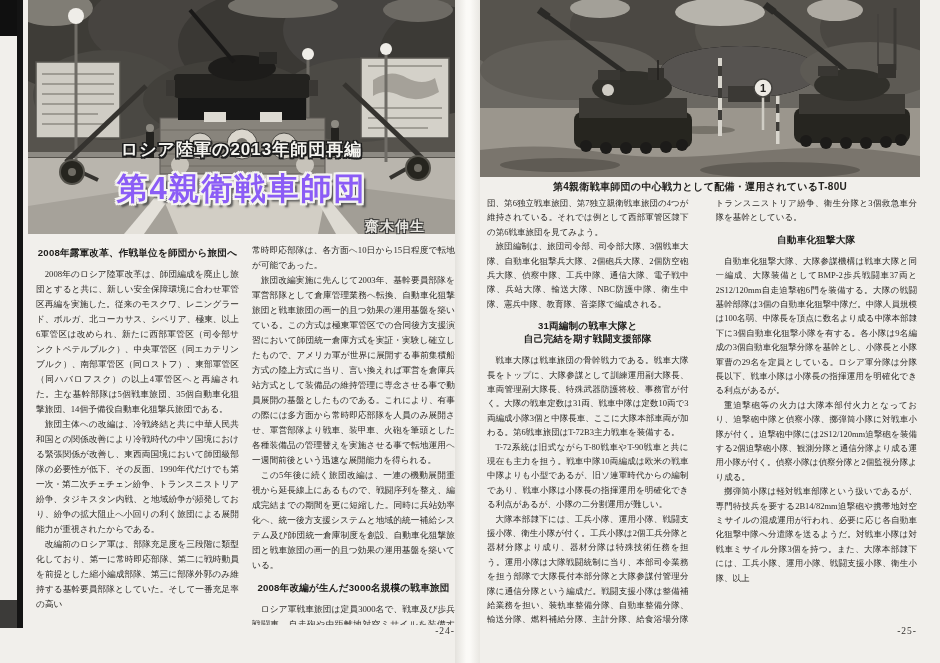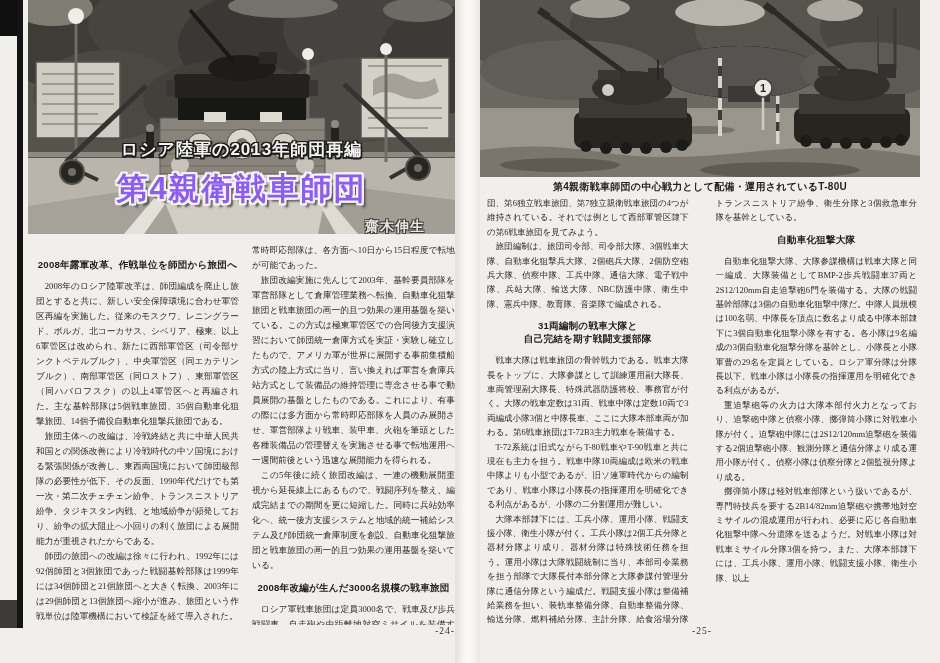--- a/index.html
+++ b/index.html
@@ -60,29 +60,29 @@
   .textarea-right{left:487px;top:196px;width:430px;height:428px;gap:27px;}
   .col{flex:1 1 0;overflow:hidden;}
   .textarea-left .col{font-size:8.7px;line-height:15px;}
   .textarea-right .col{font-size:8.5px;line-height:14.4px;}
   .col p{margin:0;text-align:justify;text-justify:inter-character;text-indent:1em;}
   .col p.cont{text-indent:0;}
   .sec-heading{
     font-family:"Liberation Sans","DejaVu Sans",sans-serif;
     font-weight:bold;text-align:center;color:#1e1d1b;
     font-size:9.6px;line-height:1.35;letter-spacing:.2px;
-    margin:16px 0 7px 0;
+    margin:4px 0 7px 0;
   }
   .sec-heading.mid{margin:9px 0 7px 0;}
   .page-number{
     position:absolute;top:626px;font-size:9.5px;letter-spacing:1px;color:#33312e;
     font-family:"Liberation Serif","DejaVu Serif",serif;
   }
   .page-number-left{left:36px;width:419px;text-align:right;}
-  .page-number-right{left:487px;width:430px;text-align:center;}
+  .page-number-right{left:487px;width:430px;text-align:right;}
 </style>
 </head>
 <body>
 
 <div class="spread">
 
   <div class="spine-corner"></div>
   <div class="spine-strip"></div>
   <div class="spine-corner-btm"></div>
   <div class="gutter"></div>
@@ -288,21 +288,20 @@
     </svg>
   </div>
 
   <div class="photo-caption">第4親衛戦車師団の中心戦力として配備・運用されているT-80U</div>
 
   <div class="textarea textarea-left">
     <div class="col">
       <div class="sec-heading">2008年露軍改革、作戦単位を師団から旅団へ</div>
       <p>2008年のロシア陸軍改革は、師団編成を廃止し旅団とすると共に、新しい安全保障環境に合わせ軍管区再編を実施した。従来のモスクワ、レニングラード、ボルガ、北コーカサス、シベリア、極東、以上6軍管区は改められ、新たに西部軍管区（司令部サンクトペテルブルク）、中央軍管区（同エカテリンブルク）、南部軍管区（同ロストフ）、東部軍管区（同ハバロフスク）の以上4軍管区へと再編された。主な基幹部隊は5個戦車旅団、35個自動車化狙撃旅団、14個予備役自動車化狙撃兵旅団である。</p>
       <p>旅団主体への改編は、冷戦終結と共に中華人民共和国との関係改善により冷戦時代の中ソ国境における緊張関係が改善し、東西両国境において師団級部隊の必要性が低下、その反面、1990年代だけでも第一次・第二次チェチェン紛争、トランスニストリア紛争、タジキスタン内戦、と地域紛争が頻発しており、紛争の拡大阻止へ小回りの利く旅団による展開能力が重視されたからである。</p>
-      <p>師団の旅団への改編は徐々に行われ、1992年には92個師団と3個旅団であった戦闘基幹部隊は1999年には34個師団と21個旅団へと大きく転換、2003年には29個師団と13個旅団へ縮小が進み、旅団という作戦単位は陸軍機構において検証を経て導入された。</p>
       <p>改編前のロシア軍は、部隊充足度を三段階に類型化しており、第一に常時即応部隊、第二に戦時動員を前提とした縮小編成部隊、第三に部隊外郭のみ維持する基幹要員部隊としていた。そして一番充足率の高い</p>
     </div>
     <div class="col">
       <p class="cont">常時即応部隊は、各方面へ10日から15日程度で転地が可能であった。</p>
       <p>旅団改編実施に先んじて2003年、基幹要員部隊を軍営部隊として倉庫管理業務へ転換、自動車化狙撃旅団と戦車旅団の画一的且つ効果の運用基盤を築いている。この方式は極東軍管区での合同後方支援演習において師団統一倉庫方式を実証・実験し確立したもので、アメリカ軍が世界に展開する事前集積船方式の陸上方式に当り、言い換えれば軍営を倉庫兵站方式として装備品の維持管理に専念させる事で動員展開の基盤としたものである。これにより、有事の際には多方面から常時即応部隊を人員のみ展開させ、軍営部隊より戦車、装甲車、火砲を筆頭とした各種装備品の管理替えを実施させる事で転地運用へ一週間前後という迅速な展開能力を得られる。</p>
       <p>この5年後に続く旅団改編は、一連の機動展開重視から延長線上にあるもので、戦闘序列を整え、編成完結までの期間を更に短縮した。同時に兵站効率化へ、統一後方支援システムと地域的統一補給システム及び師団統一倉庫制度を創設、自動車化狙撃旅団と戦車旅団の画一的且つ効果の運用基盤を築いている。</p>
       <div class="sec-heading mid">
         <div>2008年改編が生んだ3000名規模の戦車旅団</div>
       </div>
       <p>ロシア軍戦車旅団は定員3000名で、戦車及び歩兵戦闘車、自走砲や中距離地対空ミサイルを装備する。兵員規模はかつての戦車師団に及ばないが、依然として重装備だ。第1独立戦車旅団、第5独立親衛戦車旅</p>

